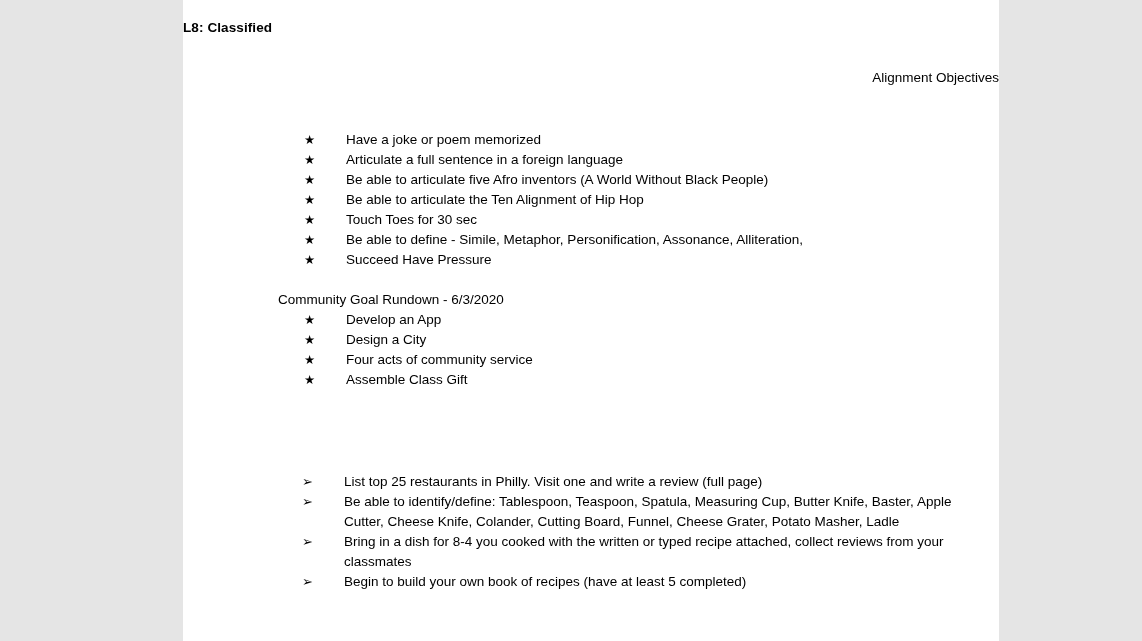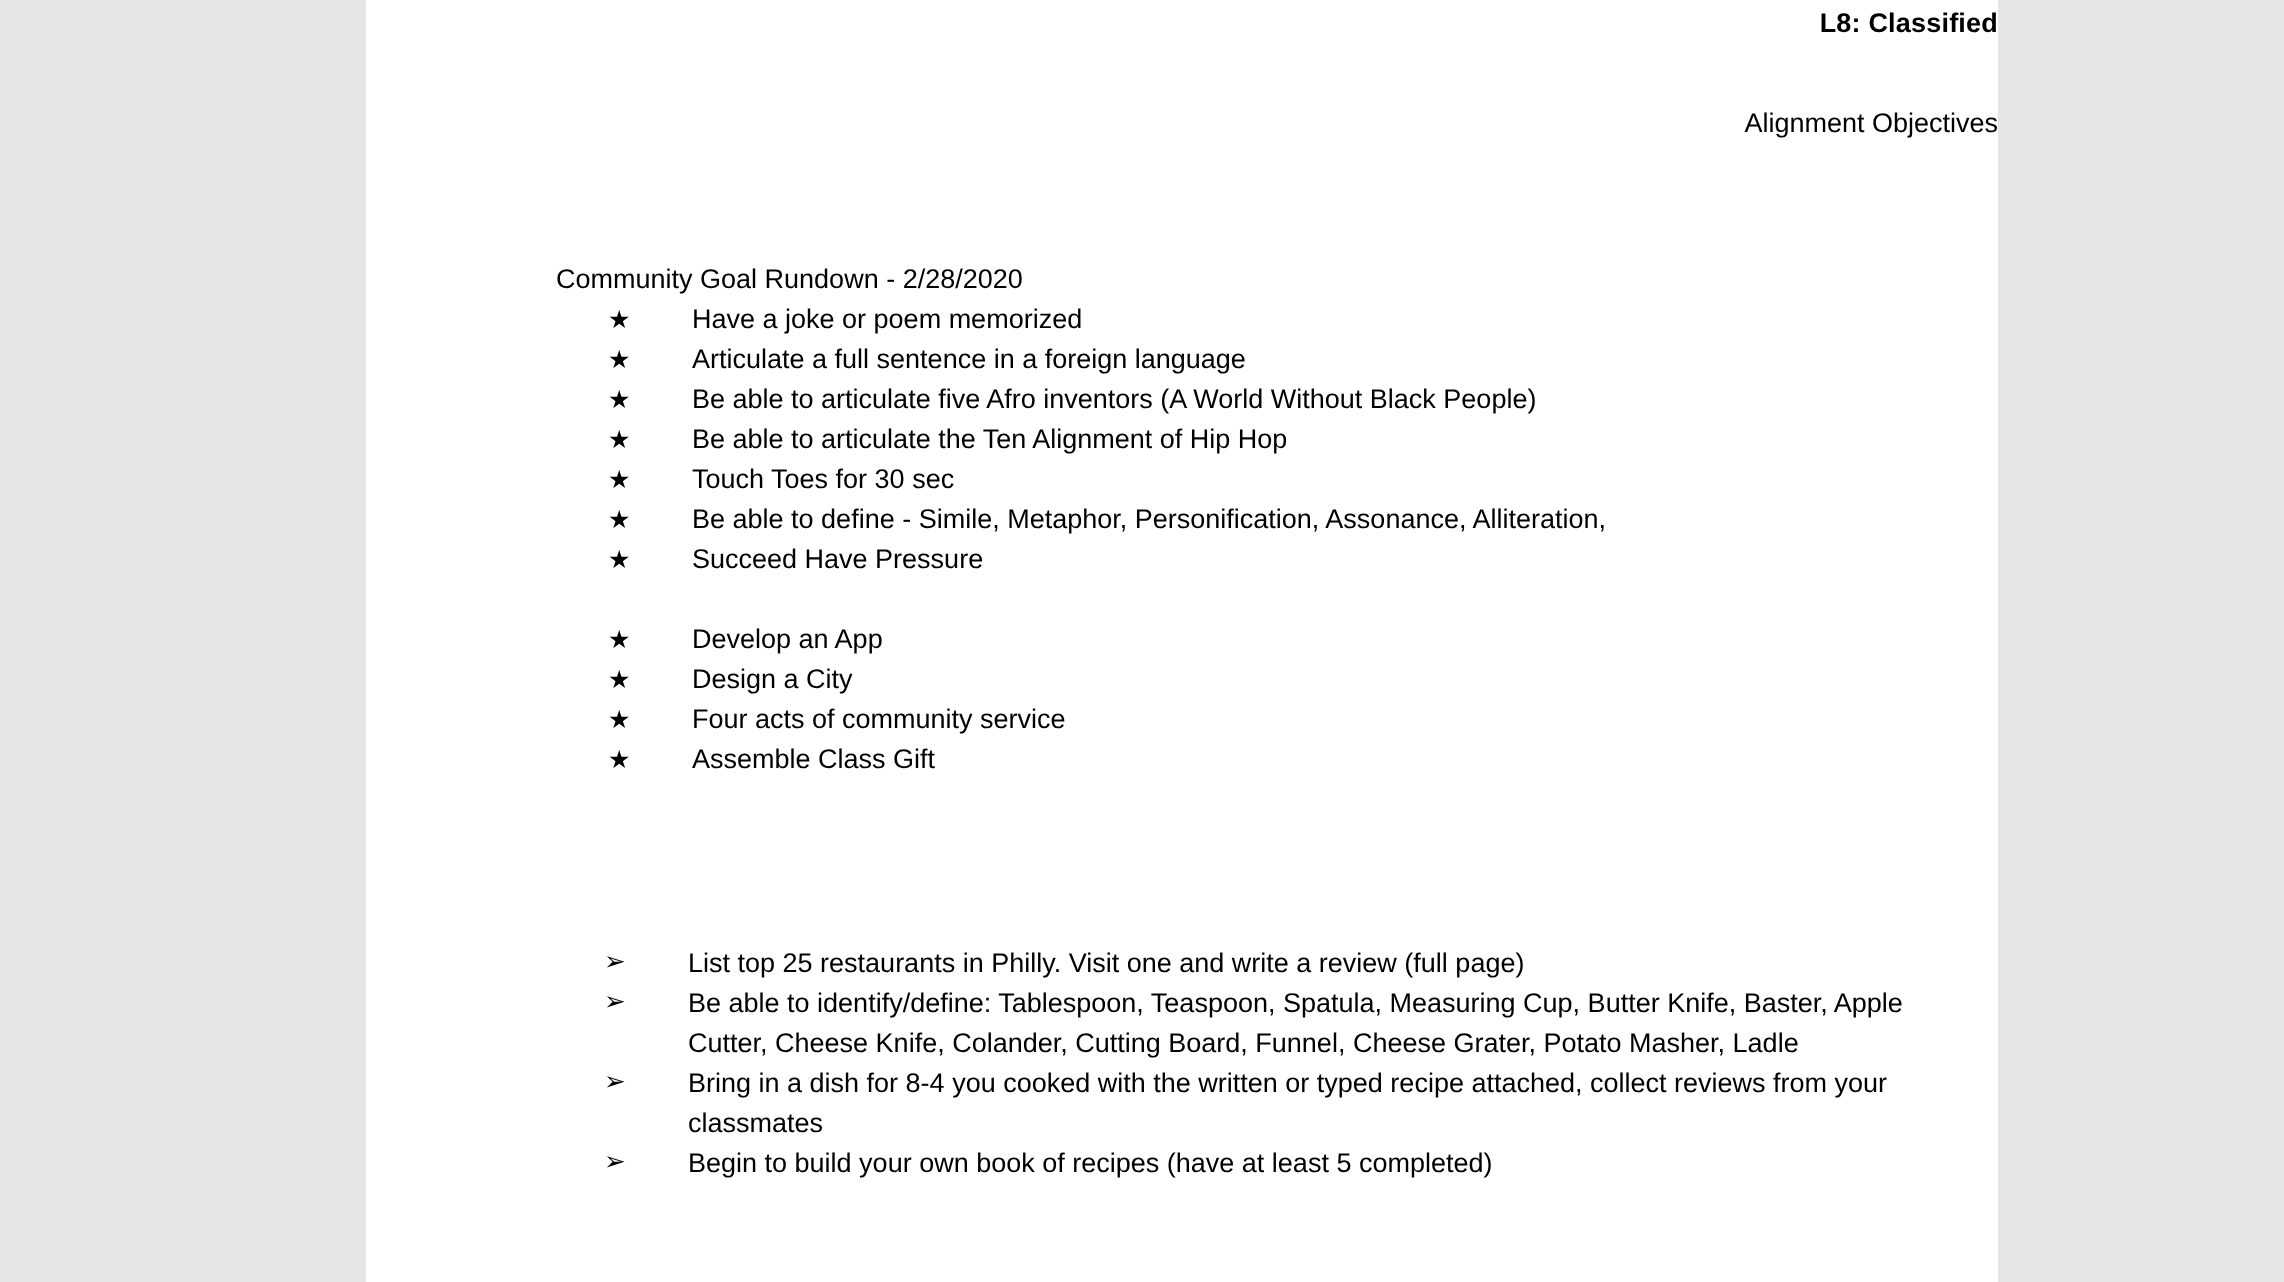--- a/index.html
+++ b/index.html
@@ -24,26 +24,26 @@
     left: 183px;
     top: 0;
     width: 816px;
     height: 641px;
     background: #ffffff;
     color: #000000;
     box-sizing: border-box;
     overflow: hidden;
   }
   .doc-title {
-    text-align: right;
+    text-align: left;
     font-weight: bold;
     font-size: 13.5px;
     line-height: 20px;
     margin: 0;
-    padding-top: 2px;
+    padding-top: 18px;
     letter-spacing: 0.1px;
   }
   .doc-subtitle {
     text-align: right;
     font-weight: normal;
     font-size: 13.5px;
     line-height: 20px;
     margin: 0;
     padding-top: 30px;
   }
@@ -109,21 +109,20 @@
 <div id="doc-viewport">
   <div id="page">
 
     <h1 class="doc-title">L8: Classified</h1>
 
     <h2 class="doc-subtitle">Alignment Objectives</h2>
 
     <div class="body-block">
 
       <div>
-        <p class="section-heading"><span>Community Goal Rundown - 2/28/2020</span></p>
         <ul class="goal-list star-list">
           <li>
             <span class="bullet-glyph">★</span>
             <span class="li-text">Have a joke or poem memorized</span>
           </li>
           <li>
             <span class="bullet-glyph">★</span>
             <span class="li-text">Articulate a full sentence in a foreign language</span>
           </li>
           <li>
@@ -145,20 +144,21 @@
           <li>
             <span class="bullet-glyph">★</span>
             <span class="li-text">Succeed Have Pressure</span>
           </li>
         </ul>
       </div>
 
       <div class="spacer-20"></div>
 
       <div>
+        <p class="section-heading"><span>Community Goal Rundown - 6/3/2020</span></p>
         <ul class="goal-list star-list">
           <li>
             <span class="bullet-glyph">★</span>
             <span class="li-text">Develop an App</span>
           </li>
           <li>
             <span class="bullet-glyph">★</span>
             <span class="li-text">Design a City</span>
           </li>
           <li>

